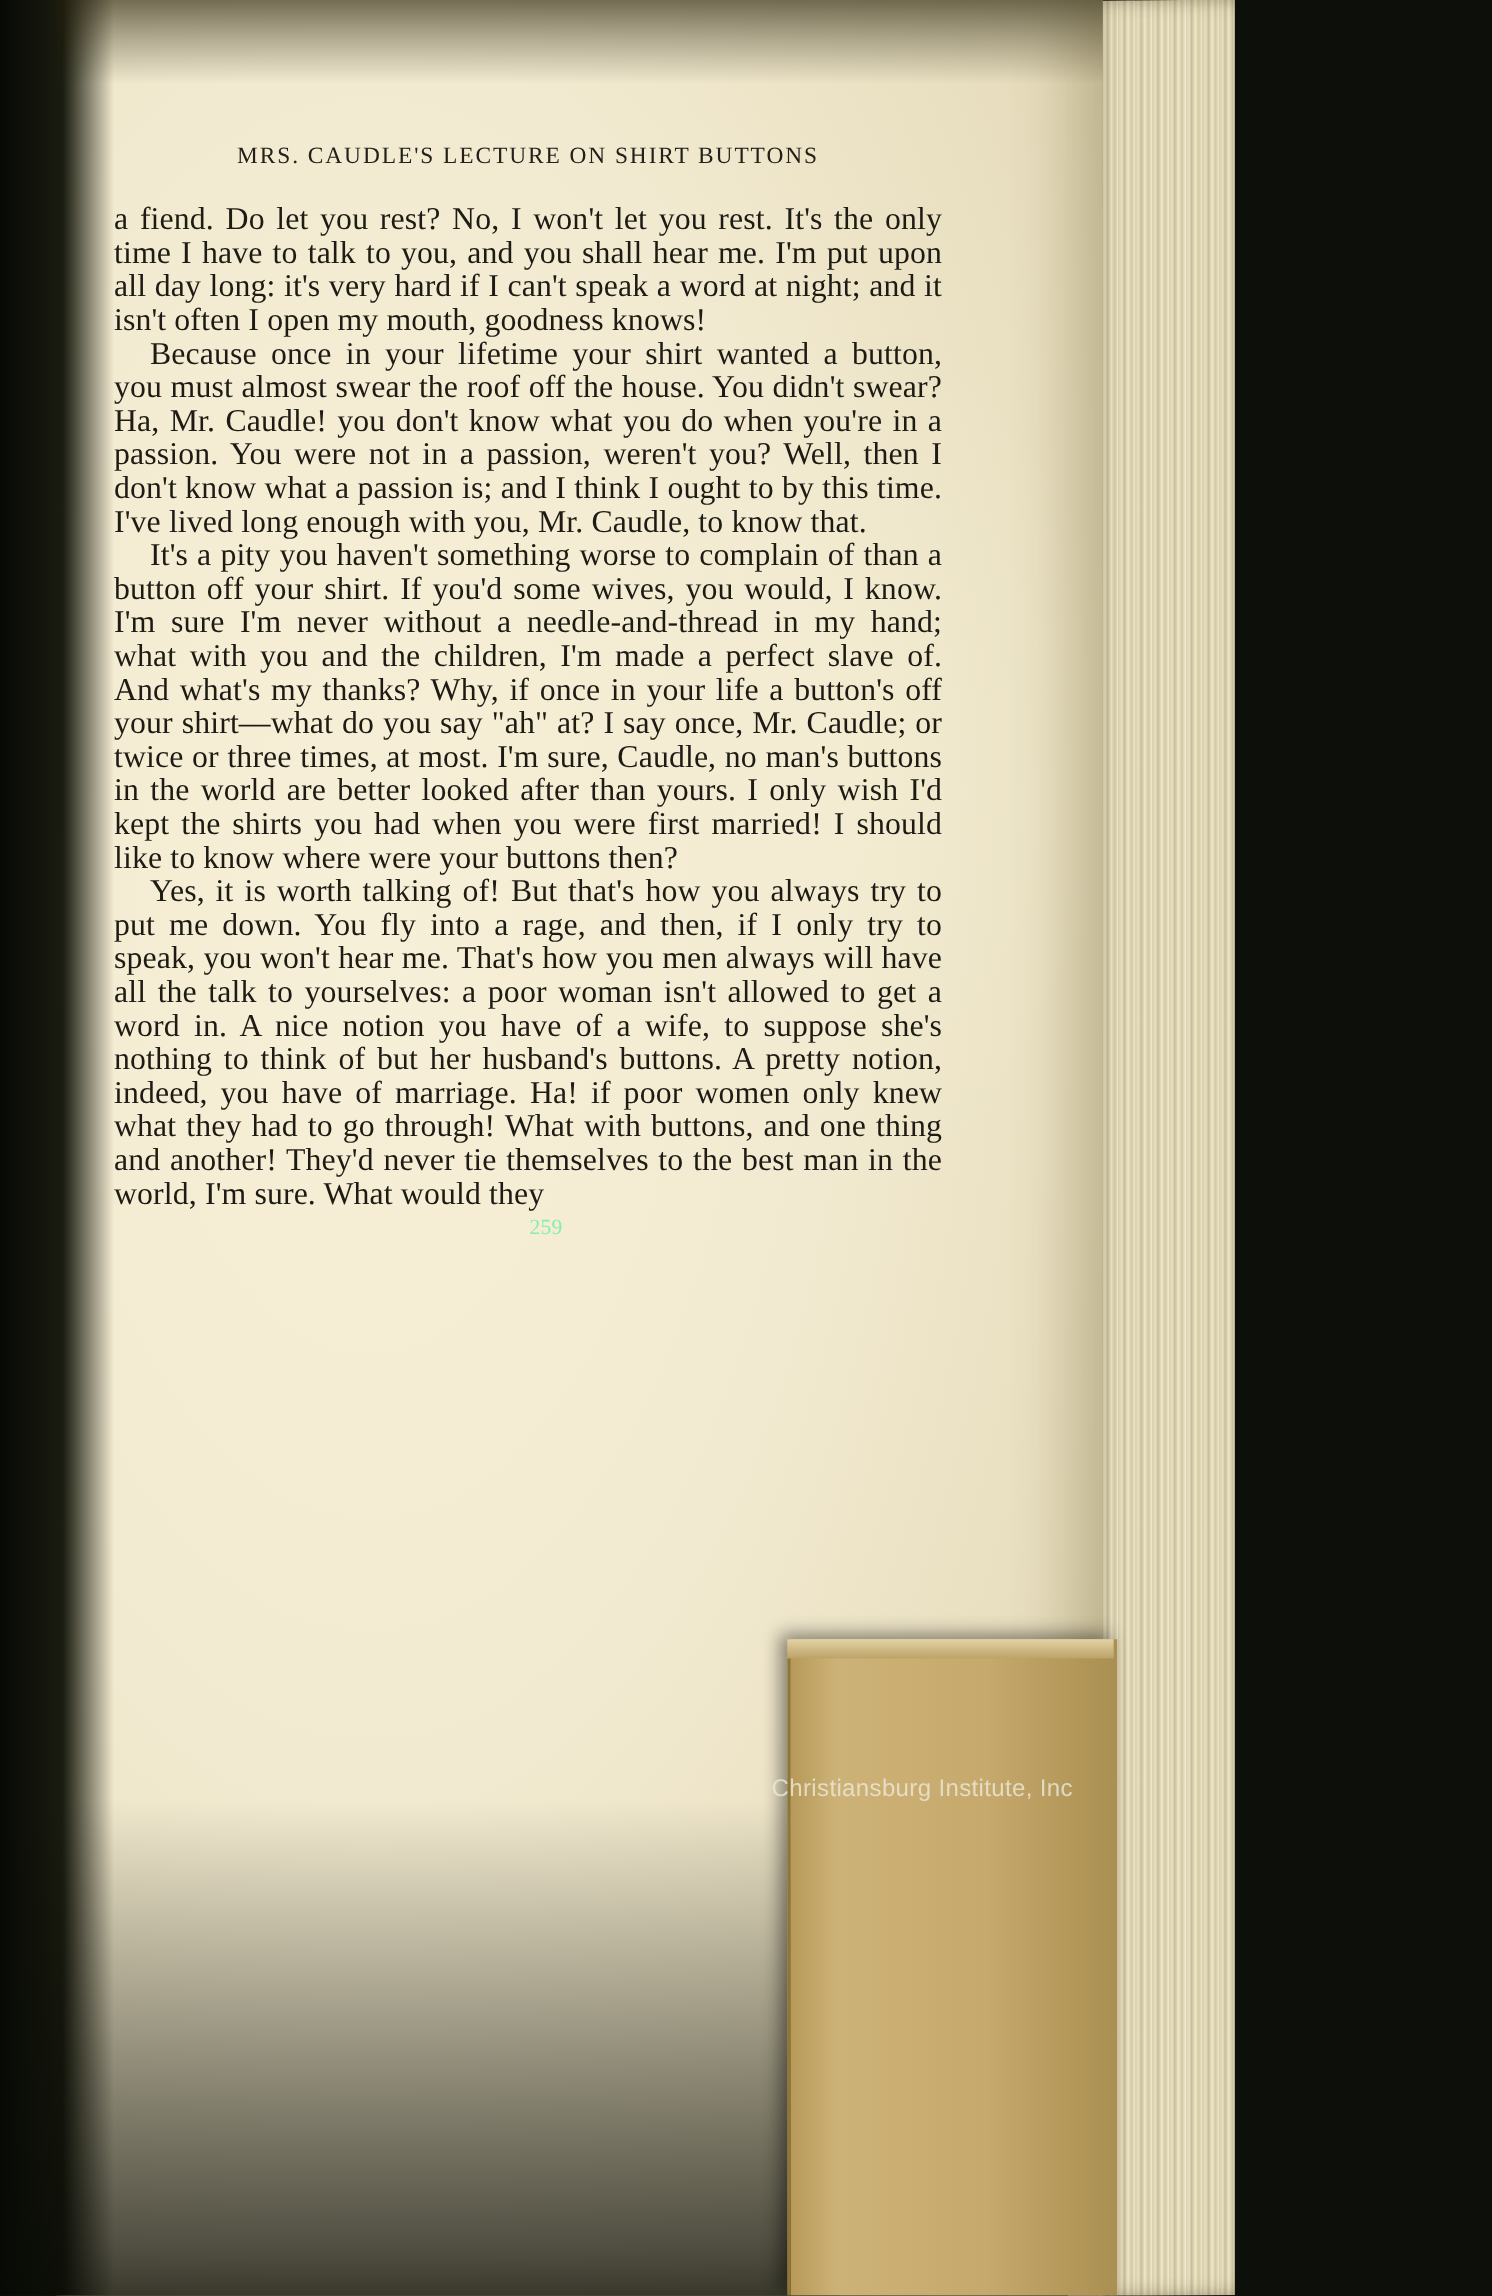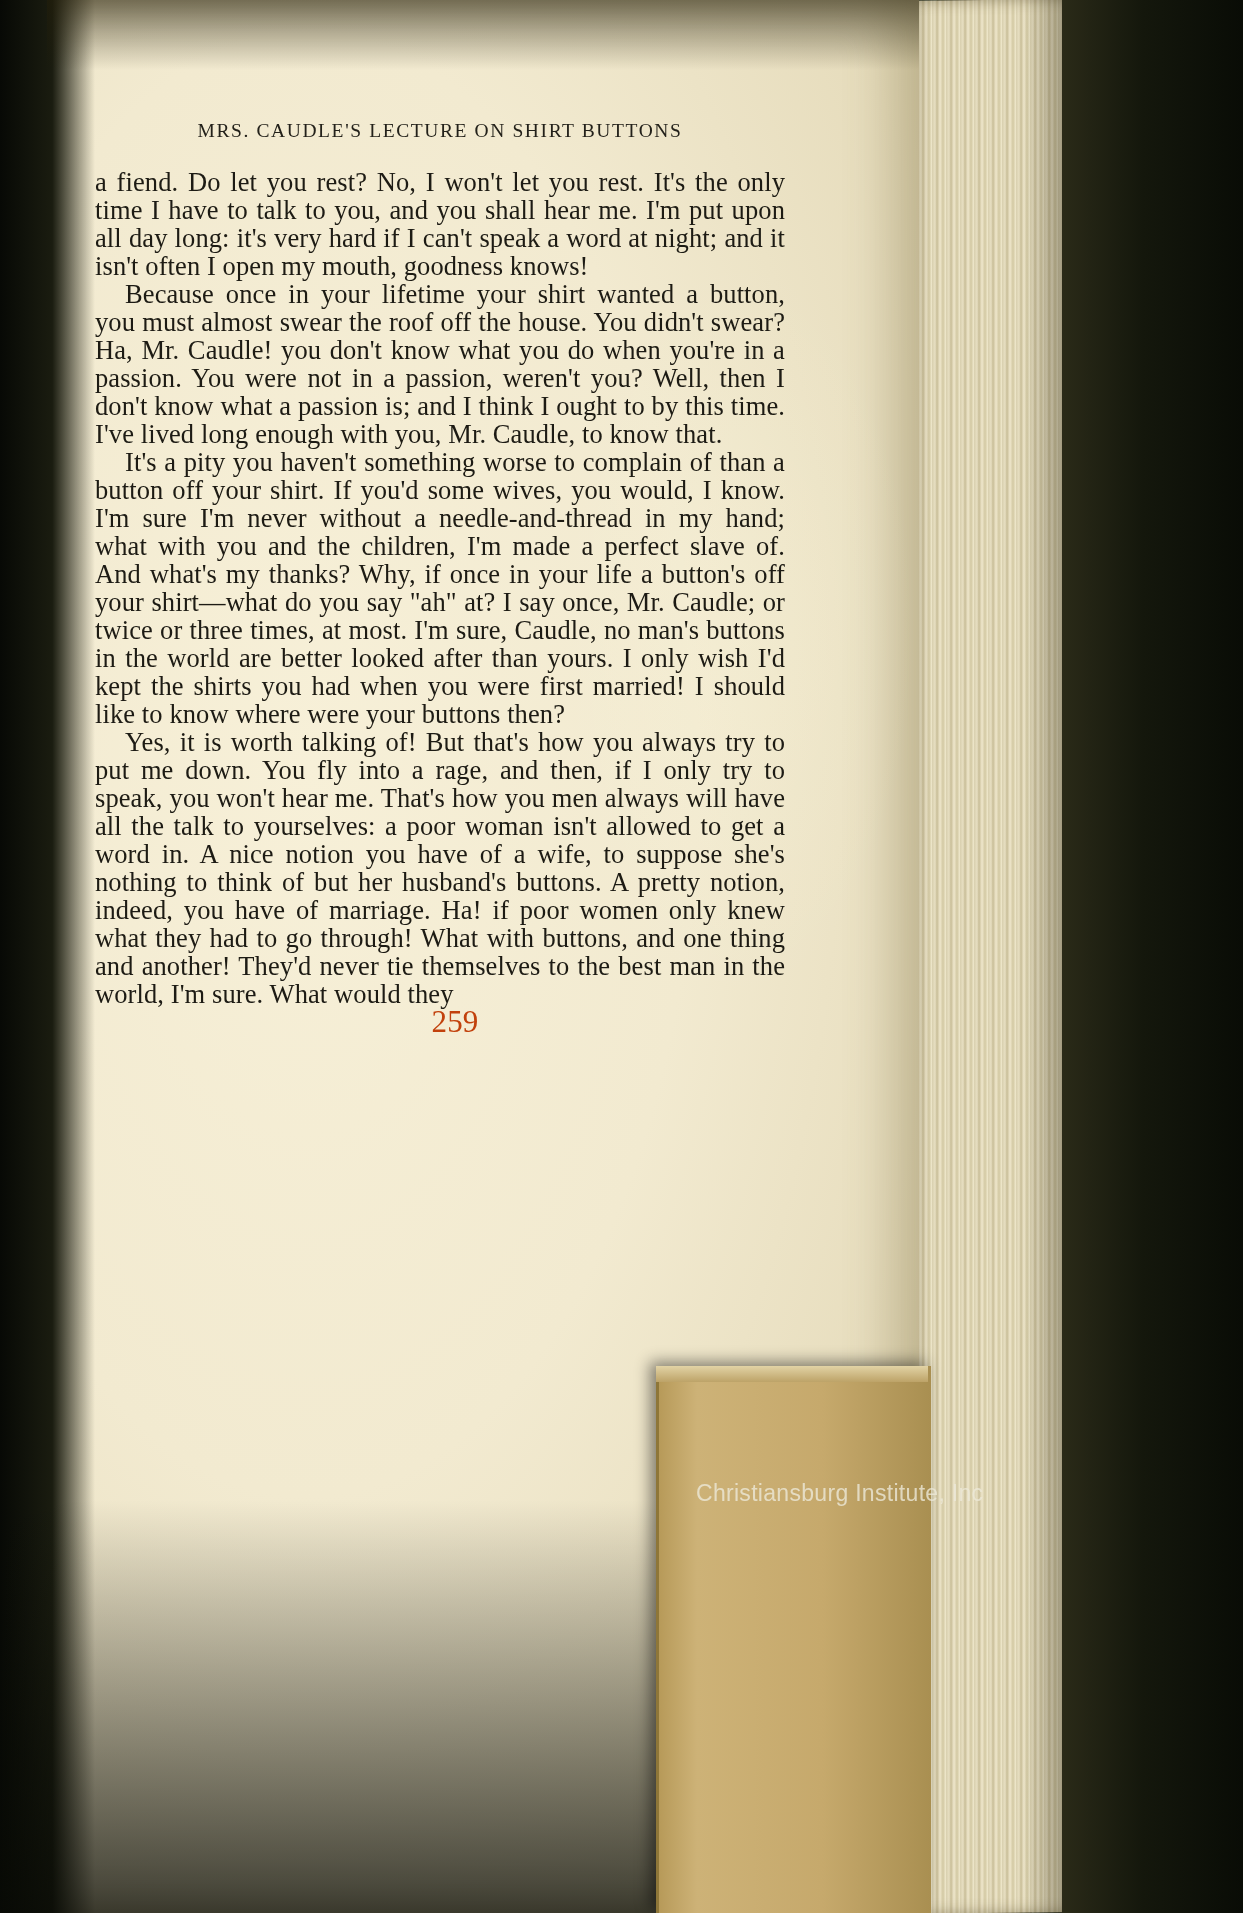--- a/index.html
+++ b/index.html
@@ -8,21 +8,21 @@
     background: #0c0f0a;
   }
   body {
     width: 1243px;
     height: 1913px;
     overflow: hidden;
     font-family: "Liberation Serif", serif;
   }
   .scan {
     position: relative;
-    width: 1243px;
+    width: 1029px;
     height: 1913px;
     background: #11170f;
     overflow: hidden;
   }
   
   .backdrop {
     position: absolute;
     inset: 0;
     background:
       linear-gradient(105deg, #0a0d08 0%, #131a10 35%, #1b2414 60%, #0d1209 100%);
@@ -106,22 +106,22 @@
   .body-text p {
     margin: 0;
     text-indent: 30px;
   }
   .body-text p.first {
     text-indent: 0;
   }
   .folio {
     margin-top: 16px;
     text-align: center;
-    font-size: 31px;
-    color: #c2410c;
+    font-size: 18px;
+    color: #86efac;
     text-indent: 0;
   }
   
   .prop-box {
     position: absolute;
     left: 656px;
     top: 1366px;
     width: 272px;
     height: 547px;
     background: linear-gradient(to right, #b79a59 0%, #cdb277 14%, #c6a96c 60%, #a98f51 100%);
@@ -133,24 +133,24 @@
     left: 656px; top: 1366px; width: 272px; height: 16px;
     background: linear-gradient(to bottom, #e2d3a5, #bda368);
   }
   .shadow-bottom-left {
     position: absolute;
     left: 0; top: 1500px; width: 700px; height: 413px;
     background: linear-gradient(to bottom, rgba(10,12,6,0.0), rgba(8,10,5,0.75));
   }
   .watermark {
     position: absolute;
-    left: 696px;
+    left: 643px;
     top: 1480px;
     font-family: "Liberation Sans", sans-serif;
-    font-size: 23px;
+    font-size: 20px;
     color: rgba(236,232,216,0.80);
     letter-spacing: 0.3px;
     white-space: nowrap;
   }
   .spine-dark {
     position: absolute;
     left: 0; top: 0; width: 52px; height: 1913px;
     background: linear-gradient(to right, #070905, #101408);
   }
   .glare {

